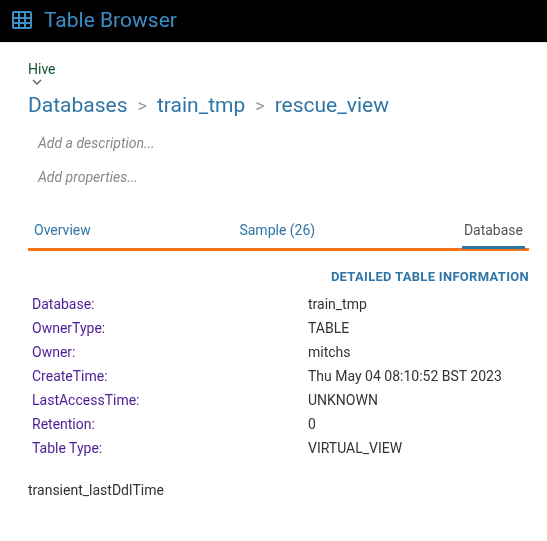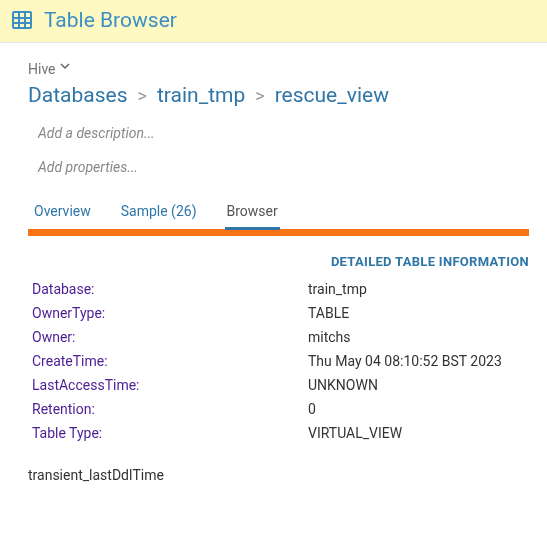--- a/index.html
+++ b/index.html
@@ -1,29 +1,29 @@
 <!DOCTYPE html>
 <html><head>
 <meta charset="utf-8">
 <style>
   * { box-sizing: border-box; margin: 0; padding: 0; }
   html, body { width: 547px; height: 541px; font-family: -apple-system, BlinkMacSystemFont, "Segoe UI", Roboto, "Helvetica Neue", Arial, sans-serif; background: #f5f5f5; color: #333; }
   .page { background: #fff; width: 100%; height: 100%; }
-  .header { display: flex; align-items: flex-start; padding: 8px 10px 10px 10px; border-bottom: 1px solid #e5e5e5; background: #fef9c3; }
+  .header { display: flex; align-items: flex-start; padding: 8px 10px 10px 10px; border-bottom: 1px solid #e5e5e5; background: #000000; }
   .header .icon { color: #3b8fc6; margin-right: 10px; display: inline-flex; }
   .header-title { color: #3b8fc6; font-size: 21px; font-weight: 400; }
   .content { padding: 12px 18px 0 28px; }
-  .source-row { display: flex; align-items: flex-start; margin-top: 6px; margin-bottom: 6px; color: #737373; font-size: 14px; }
+  .source-row { display: flex; align-items: flex-start; margin-top: 6px; margin-bottom: 6px; color: #14532d; font-size: 14px; flex-direction: column; }
   .source-row .chev { margin-left: 4px; display: inline-flex; }
   .breadcrumb { display: flex; align-items: center; flex-wrap: wrap; gap: 10px; margin: 0 0 18px 0; font-size: 21px; }
   .breadcrumb a { color: #2f76a7; text-decoration: none; cursor: pointer; }
   .breadcrumb .sep { color: #999; font-size: 18px; }
   .add-desc, .add-props { color: #888; font-style: italic; font-size: 14px; margin: 6px 0 18px 10px; cursor: pointer; }
-  .add-props { margin-bottom: 20px; }
-  .tabs { display: flex; gap: 26px; border-bottom: 7px solid #f97316; font-size: 14px; padding: 0 4px; }
+  .add-props { margin-bottom: 29px; }
+  .tabs { display: flex; gap: 40px; border-bottom: 3px solid #f97316; font-size: 14px; padding: 0 4px; justify-content: space-between; }
   .tab { padding: 8px 2px 10px 2px; color: #2f76a7; cursor: pointer; position: relative; }
   .tab.active { color: #555; }
   .tab.active::after { content: ""; position: absolute; left: 0; right: 0; bottom: -1px; height: 3px; background: #2f76a7; }
   .section-title { color: #2f76a7; font-weight: 700; font-size: 13px; letter-spacing: 0.3px; margin: 18px 0 12px 0; text-align: right; }
   .detail-row { display: flex; font-size: 14px; color: #333; margin: 8px 0; }
   .detail-label { width: 280px; color: #4c1d95; padding-left: 4px; }
   .detail-value { flex: 1; color: #333; }
   svg { display: block; }
 </style>
 </head>
@@ -62,21 +62,21 @@
       <span class="sep">&gt;</span>
       <a>rescue_view</a>
     </div>
 
     <div class="add-desc">Add a description...</div>
     <div class="add-props">Add properties...</div>
 
     <div class="tabs">
       <div class="tab">Overview</div>
       <div class="tab">Sample (26)</div>
-      <div class="tab active">Browser</div>
+      <div class="tab active">Database</div>
     </div>
 
     <div class="section-title">DETAILED TABLE INFORMATION</div>
 
     <div>
       <div class="detail-row">
         <div class="detail-label">Database:</div>
         <div class="detail-value">train_tmp</div>
       </div>
       <div class="detail-row">

